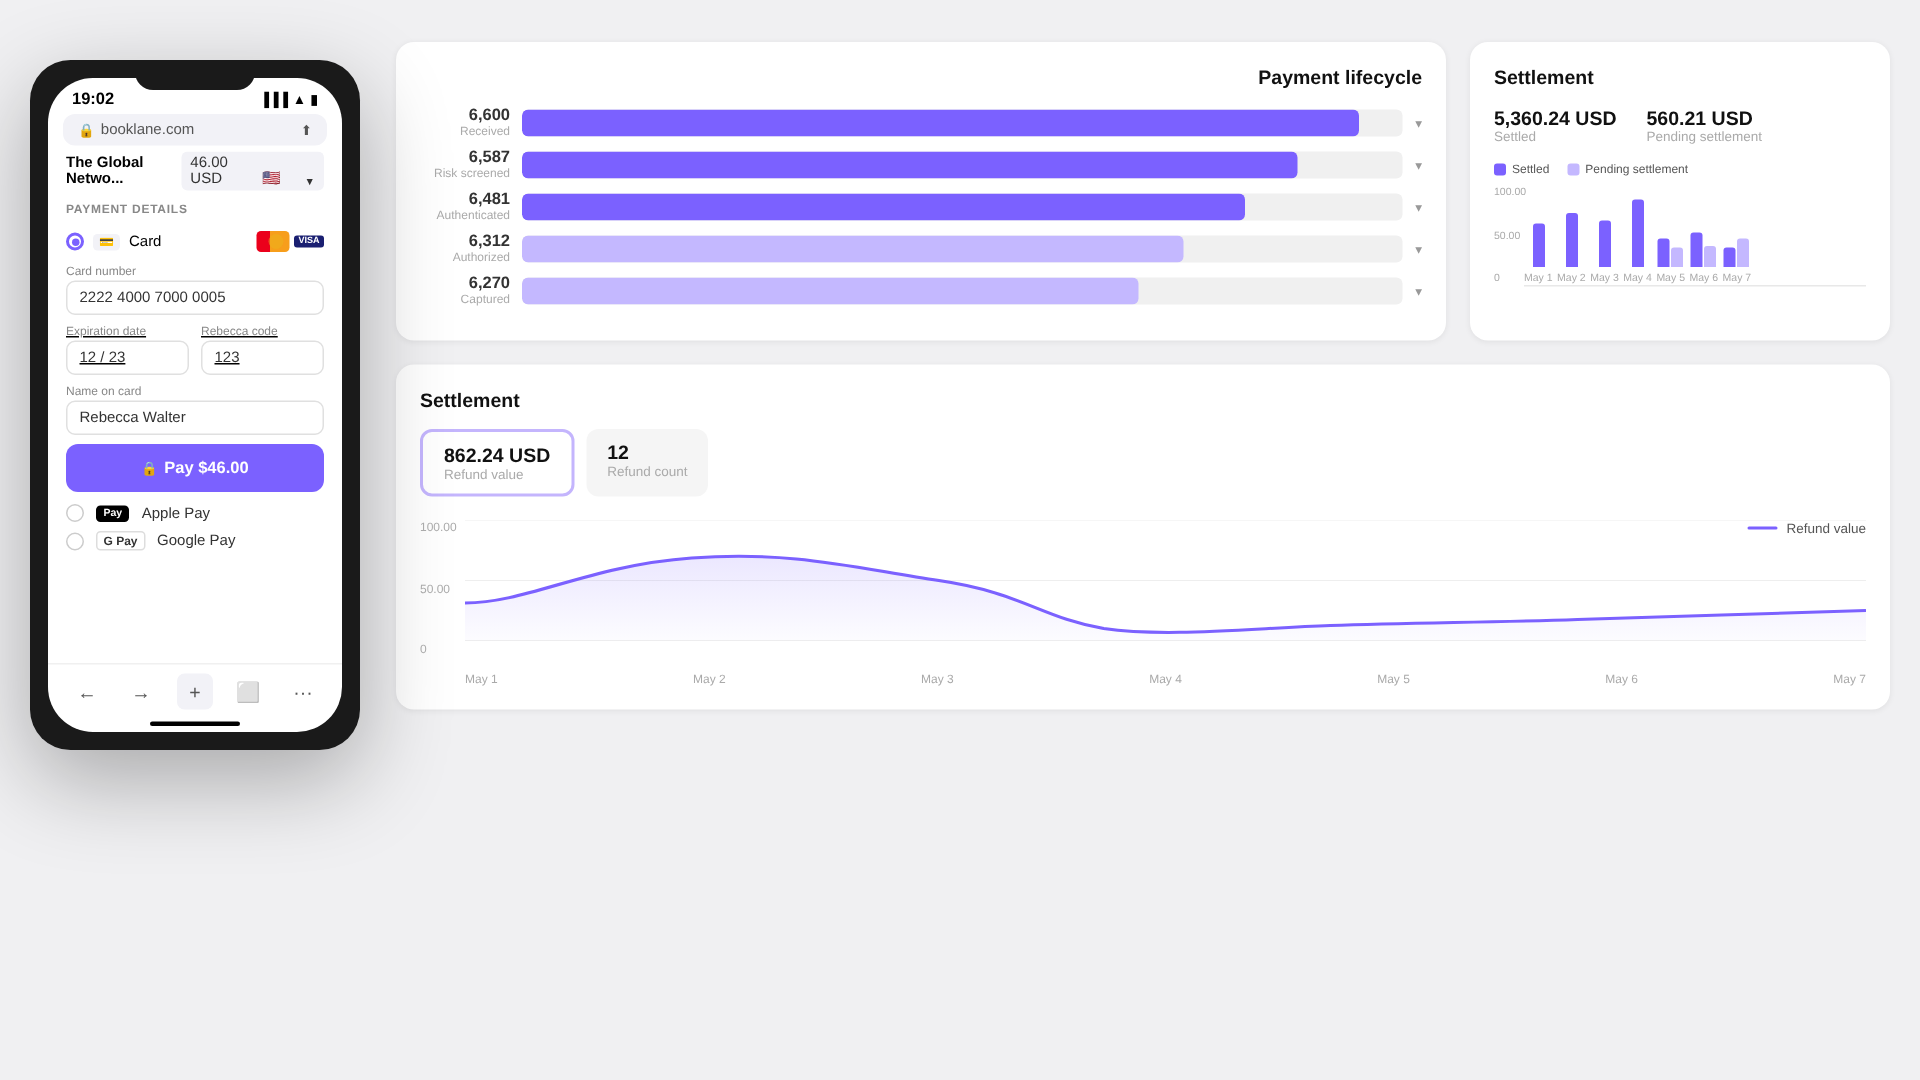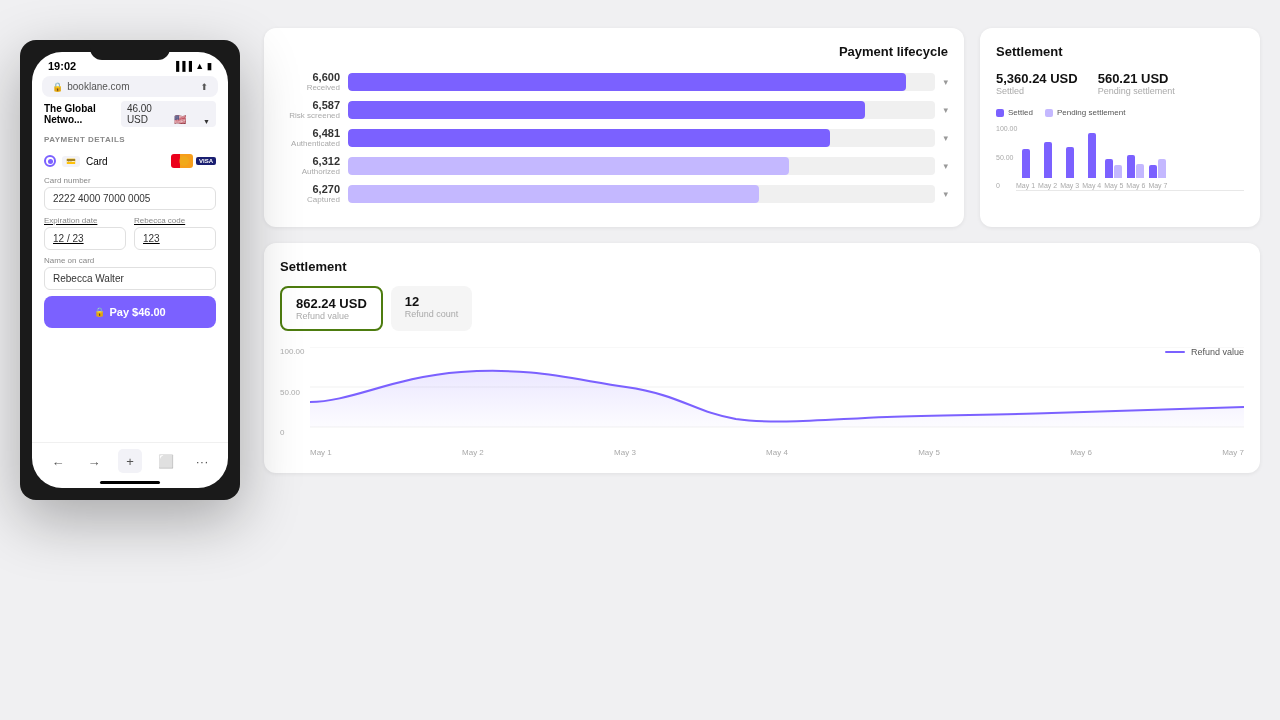--- a/index.html
+++ b/index.html
@@ -27,21 +27,21 @@
       flex-shrink: 0;
       display: flex;
       align-items: center;
       justify-content: center;
       margin-top: 20px;
     }
     .phone {
       width: 220px;
       height: 460px;
       background: #1a1a1a;
-      border-radius: 16px;
+      border-radius: 27px;
       padding: 12px;
       position: relative;
       box-shadow: 0 20px 60px rgba(0,0,0,0.3);
     }
     .phone-notch {
       width: 80px;
       height: 20px;
       background: #1a1a1a;
       border-radius: 0 0 12px 12px;
       position: absolute;
@@ -412,21 +412,21 @@
       margin-bottom: 16px;
     }
     .refund-tab {
       background: #f5f5f5;
       border-radius: 8px;
       padding: 8px 14px;
       cursor: pointer;
     }
     .refund-tab.active {
       background: #fff;
-      border: 2px solid #4d7c0f;
+      border: 2px solid #c4b5fd;
     }
     .rt-value { font-size: 13px; font-weight: 700; color: #111; }
     .rt-label { font-size: 9px; color: #aaa; }
     .line-chart-area {
       position: relative;
       height: 110px;
     }
     .lc-legend {
       position: absolute;
       top: 0; right: 0;
@@ -519,20 +519,32 @@
           <div class="form-field">
             <div class="form-label">Name on card</div>
             <div class="form-input">Rebecca Walter</div>
           </div>
 
           <button class="pay-button">
             <span class="lock-icon">🔒</span>
             <span>Pay $46.00</span>
           </button>
 
+          <div class="alt-methods">
+            <div class="alt-method-row">
+              <div class="alt-radio"></div>
+              <div class="apple-pay-logo"> Pay</div>
+              <span class="alt-method-label">Apple Pay</span>
+            </div>
+            <div class="alt-method-row">
+              <div class="alt-radio"></div>
+              <div class="google-pay-logo">G Pay</div>
+              <span class="alt-method-label">Google Pay</span>
+            </div>
+          </div>
         </div>
 
         <div class="phone-nav">
           <button class="nav-btn">←</button>
           <button class="nav-btn">→</button>
           <button class="nav-btn active">+</button>
           <button class="nav-btn">⬜</button>
           <button class="nav-btn">···</button>
         </div>
         <div class="phone-home-indicator"></div>

